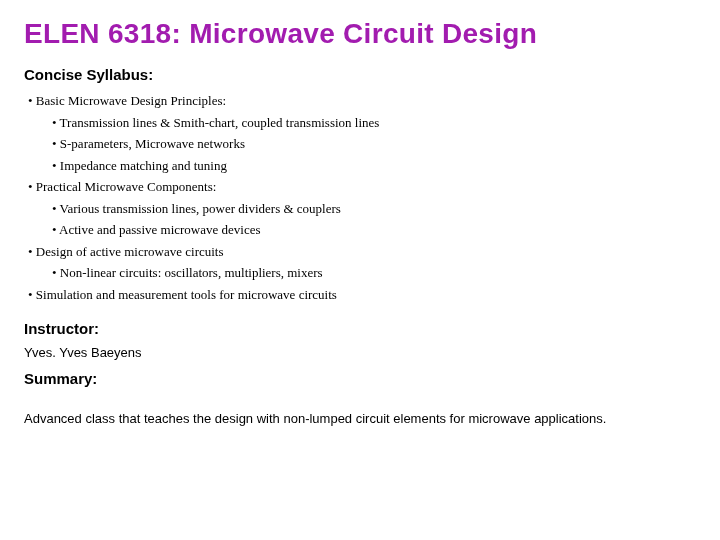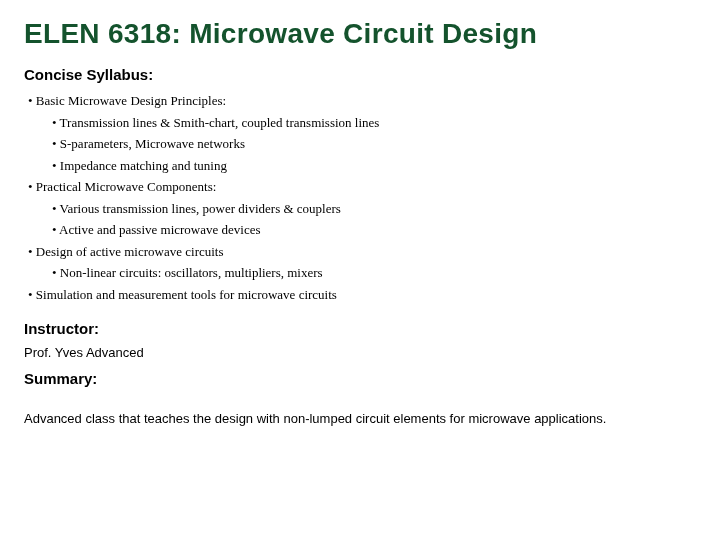--- a/index.html
+++ b/index.html
@@ -15,21 +15,21 @@
       font-family: Arial, Helvetica, sans-serif;
       font-size: 13px;
       color: #000000;
       padding: 18px 24px;
       overflow: hidden;
     }
 
     .page-title {
       font-size: 28px;
       font-weight: bold;
-      color: #14532d;
+      color: #a21caf;
       margin-bottom: 16px;
       letter-spacing: 0.3px;
     }
 
     .section-heading {
       font-size: 15px;
       font-weight: bold;
       margin-bottom: 8px;
     }
 
@@ -111,19 +111,19 @@
     <li class="bullet-l2">Non-linear circuits: oscillators, multipliers, mixers</li>
 
     <li class="bullet-l1">Simulation and measurement tools for microwave circuits</li>
 
 
   </ul>
 </div>
 
 <div class="instructor-section">
   <div class="section-heading">Instructor:</div>
-  <div class="instructor-name">Prof. Yves Advanced</div>
+  <div class="instructor-name">Yves. Yves Baeyens</div>
 </div>
 
 <div class="summary-section">
   <div class="section-heading">Summary:</div>
   <div class="summary-text">Advanced class that teaches the design with non-lumped circuit elements for microwave applications.</div>
 </div>
 
 </body></html>

